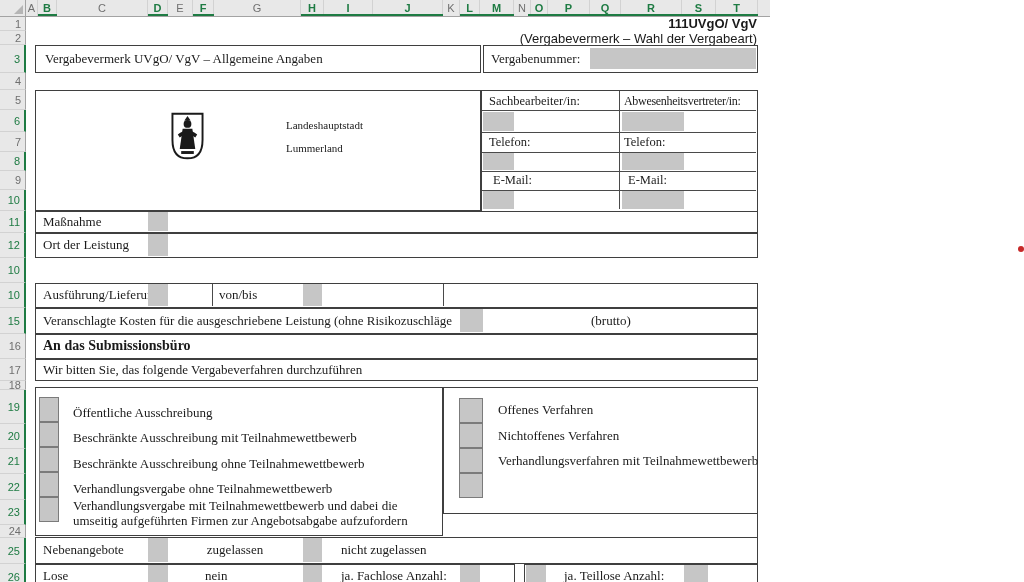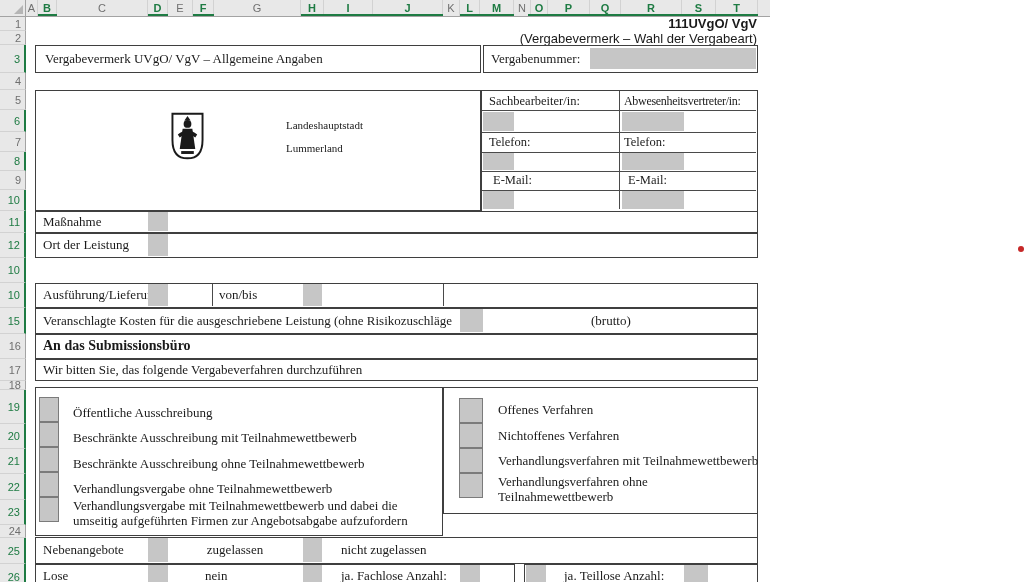--- a/index.html
+++ b/index.html
@@ -139,22 +139,20 @@
 umseitig aufgeführten Firmen zur Angebotsabgabe aufzufordern</span>
   </div>
   <div class="box" style="left:443px;top:387px;width:315px;height:127px;">
     <span class="cb" style="left:15px;top:10px;width:24px;height:25px;"></span>
     <span class="cb" style="left:15px;top:35px;width:24px;height:25px;"></span>
     <span class="cb" style="left:15px;top:60px;width:24px;height:25px;"></span>
     <span class="cb" style="left:15px;top:85px;width:24px;height:25px;"></span>
     <span class="opt" style="left:54px;top:14px;">Offenes Verfahren</span>
     <span class="opt" style="left:54px;top:40px;">Nichtoffenes Verfahren</span>
     <span class="opt" style="left:54px;top:65px;">Verhandlungsverfahren mit Teilnahmewettbewerb</span>
-    <span class="opt" style="left:54px;top:86px;">Verhandlungsverfahren ohne
-Teilnahmewettbewerb</span>
   </div>
   <div class="vline" style="left:756.5px;top:514px;height:23px;background:var(--bdr);width:1.5px;"></div>
 
   <div class="box" style="left:35px;top:537px;width:723px;height:27px;">
     <span class="lbl" style="left:7px;line-height:24px;">Nebenangebote</span>
     <span class="fill" style="left:112px;top:0;width:20px;height:24px;"></span>
     <span class="lbl" style="left:134px;width:130px;text-align:center;line-height:24px;">zugelassen</span>
     <span class="fill" style="left:267px;top:0;width:19px;height:24px;"></span>
     <span class="lbl" style="left:305px;line-height:24px;">nicht zugelassen</span>
   </div>

